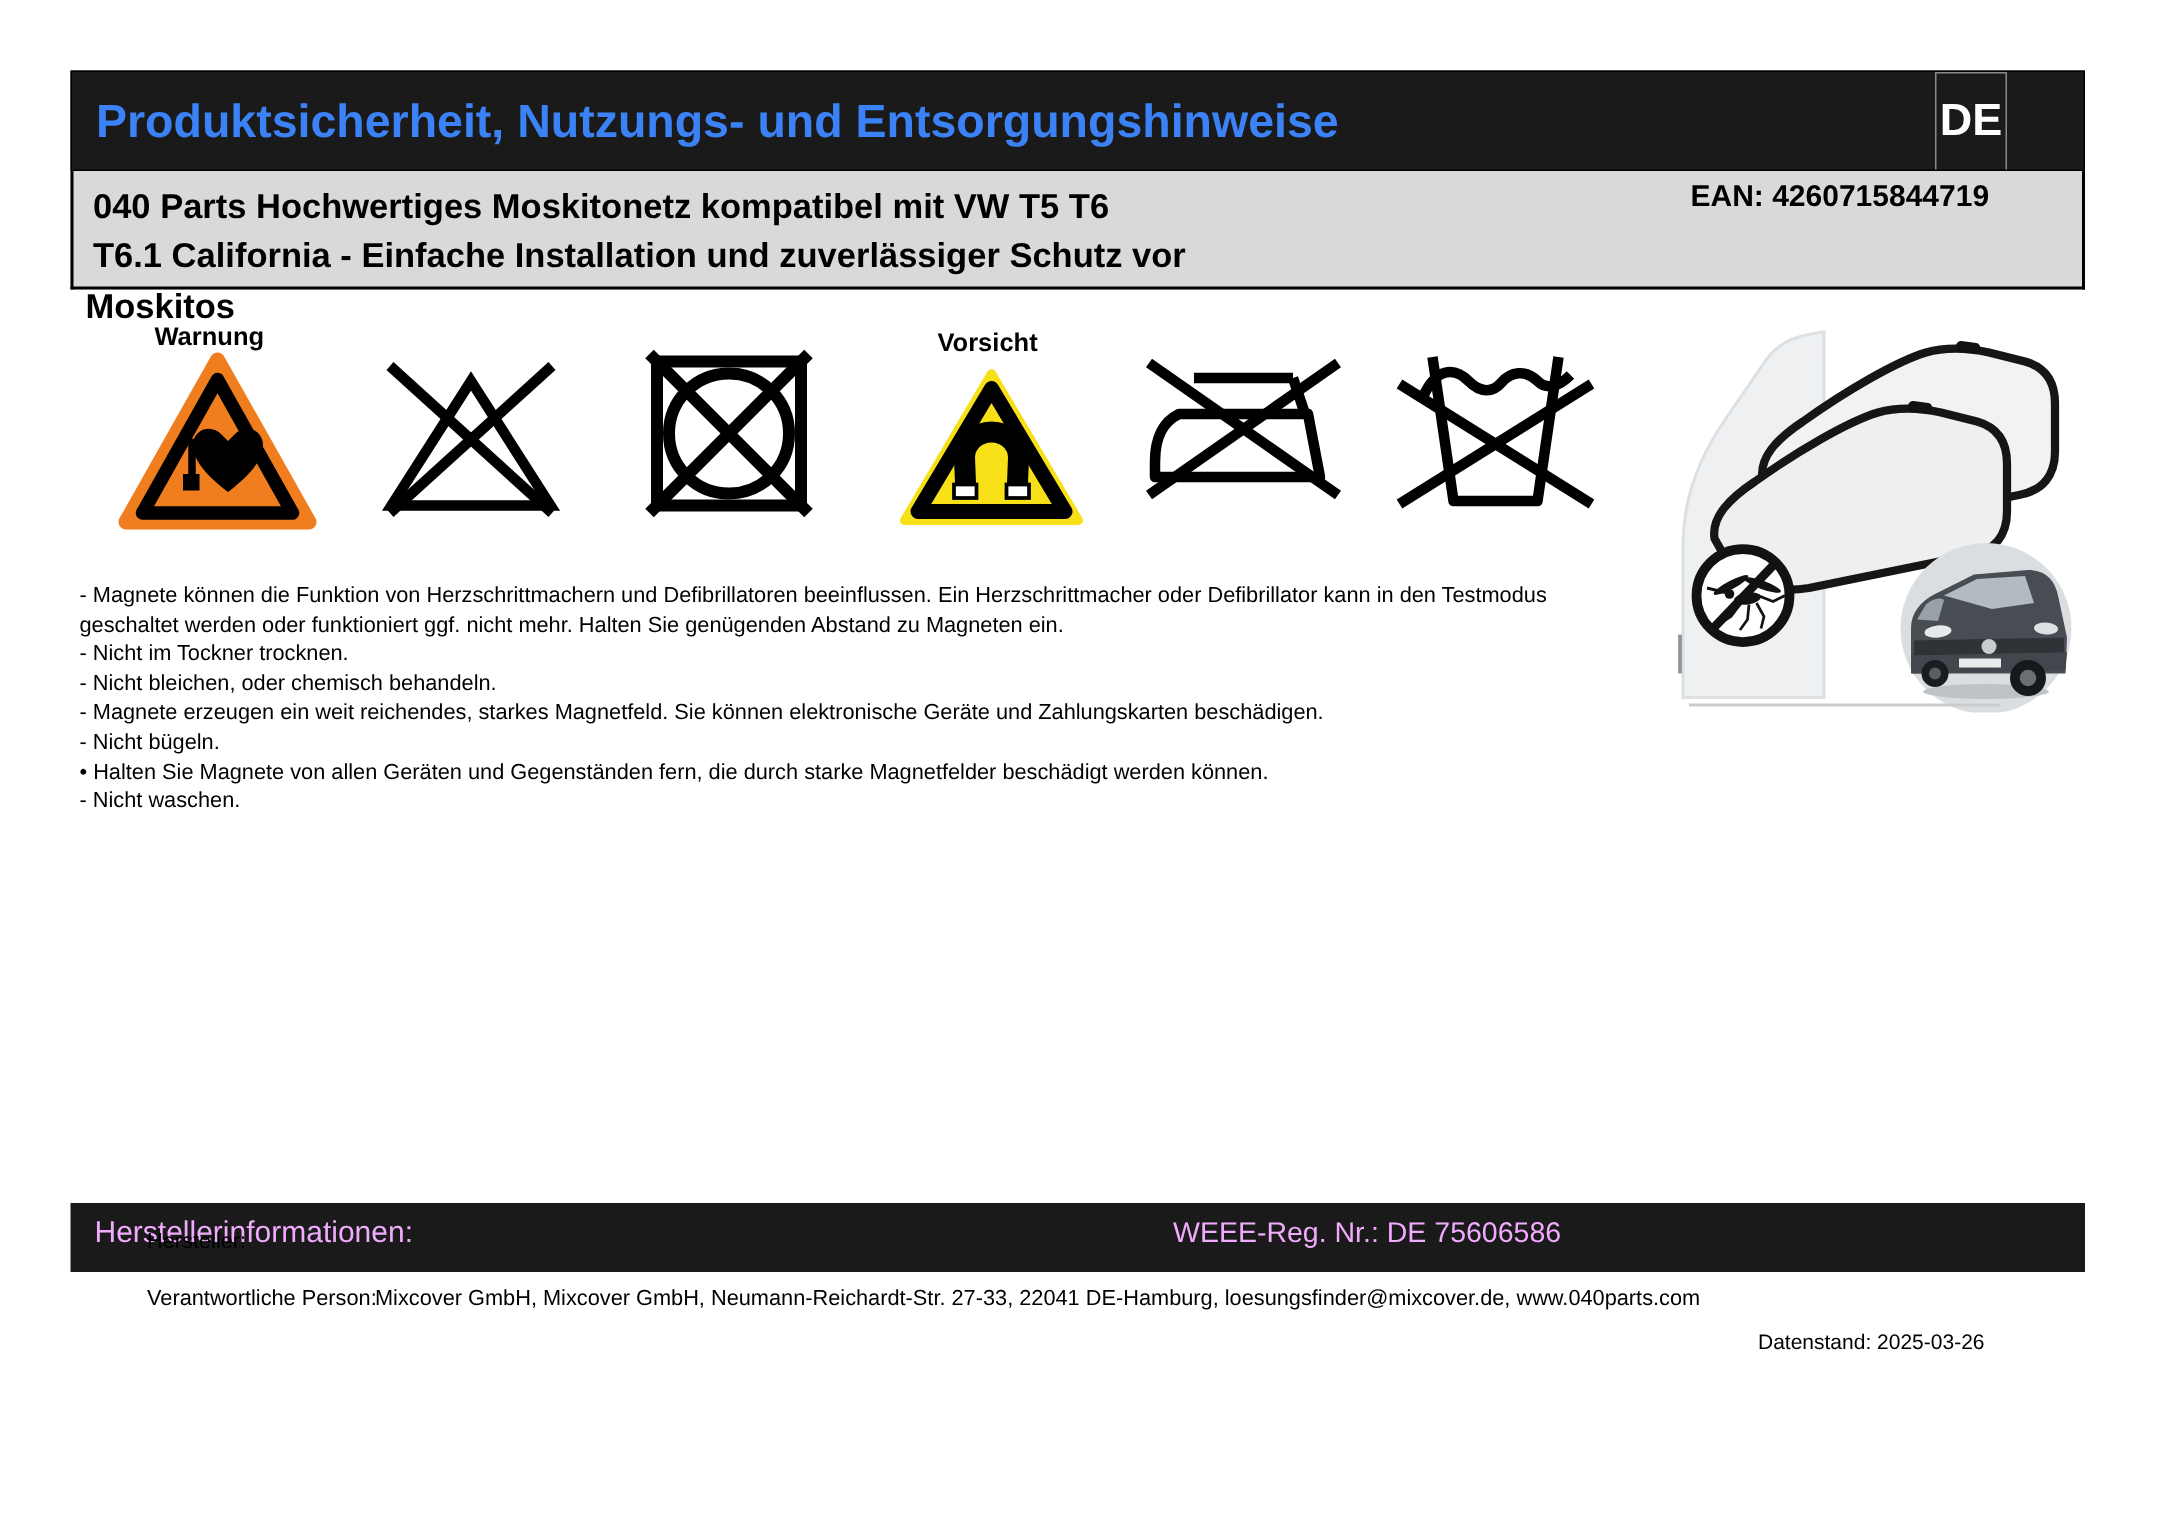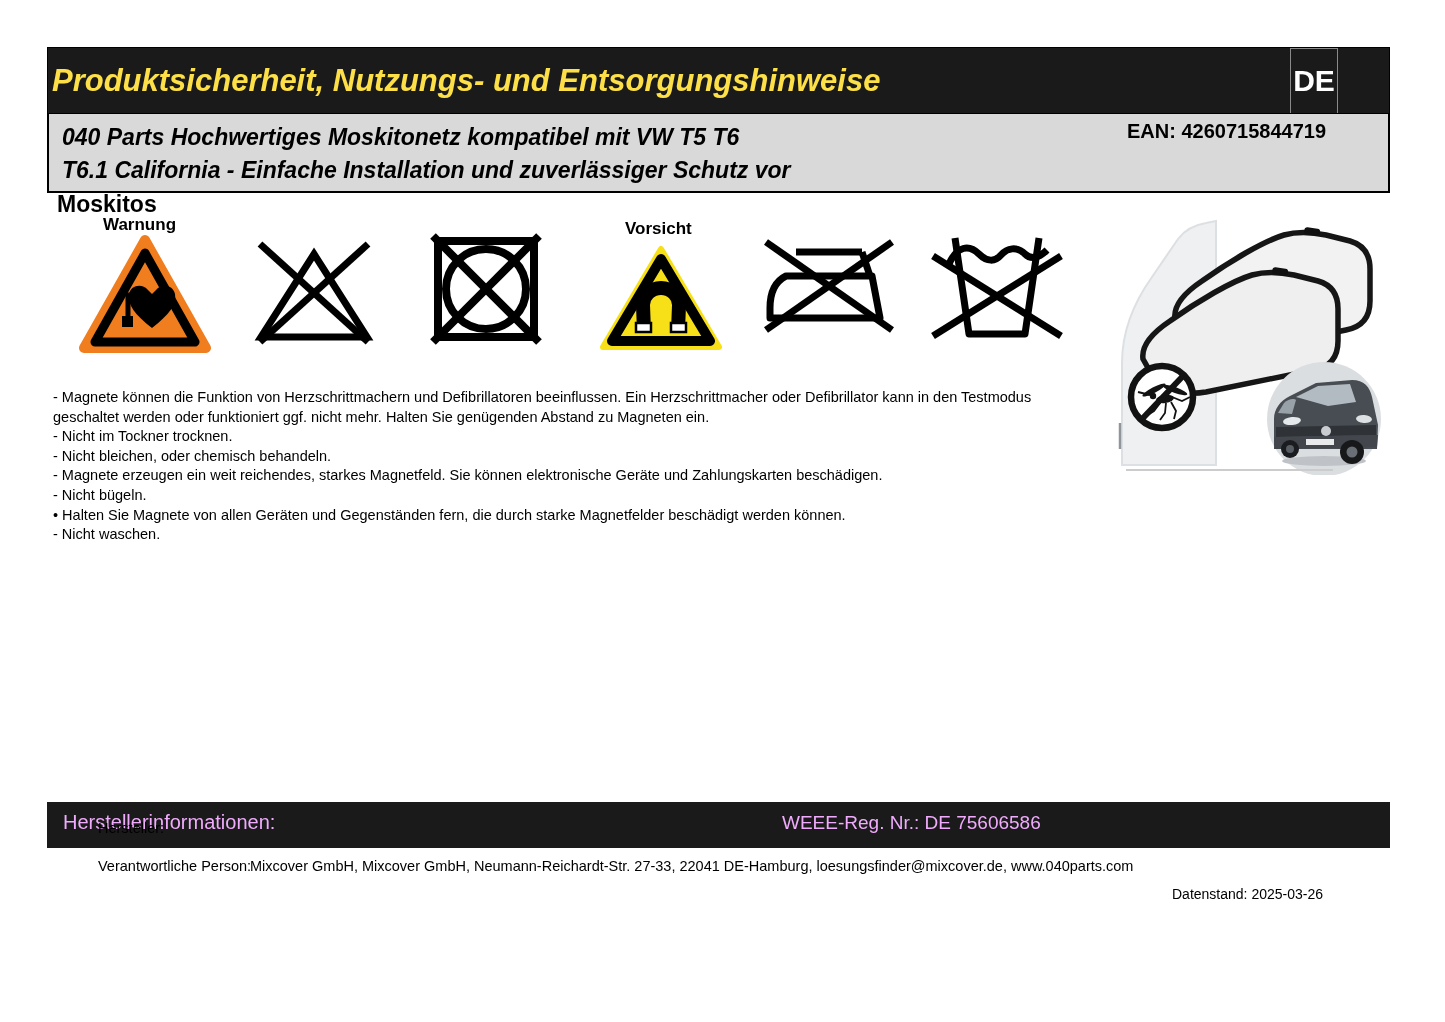--- a/index.html
+++ b/index.html
@@ -7,33 +7,33 @@
   .page {
     position:relative; width:1445px; height:1022px; background:#fff;
     font-family:"Liberation Sans", sans-serif; color:#000; overflow:hidden;
   }
   
   .header-block { position:absolute; left:47px; top:47px; width:1343px; }
   .title-bar {
     position:relative; height:67px; background:#1a1a1a;
     display:flex; align-items:center; border:1px solid #000;
   }
-  .title-bar .doc-title { color:#fde047; font-size:31px; font-weight:bold; padding-left:4px; white-space:nowrap;font-style:italic; }
+  .title-bar .doc-title { color:#3b82f6; font-size:31px; font-weight:bold; padding-left:16px; white-space:nowrap; }
   .de-cell {
     position:absolute; top:0; bottom:0; left:1242px; width:48px;
     border-left:1px solid #8a8a8a; border-right:1px solid #8a8a8a; border-top:1px solid #8a8a8a;
     display:flex; align-items:center; justify-content:center;
     color:#fff; font-size:30px; font-weight:bold;
   }
   .subtitle-band {
     position:relative; height:79px; background:#d9d9d9;
     border-left:2px solid #000; border-right:2px solid #000; border-bottom:2px solid #000;
     padding:7px 0 0 13px;
   }
-  .subtitle-band .sub-line { font-size:23px; font-weight:bold; line-height:33px; white-space:nowrap;font-style:italic; }
+  .subtitle-band .sub-line { font-size:23px; font-weight:bold; line-height:33px; white-space:nowrap; }
   .ean { position:absolute; top:6px; left:1078px; font-size:20px; font-weight:bold; white-space:nowrap; }
   .subtitle-overflow { position:absolute; left:57px; top:191px; font-size:23px; font-weight:bold; }
 
   
   .sym-label { position:absolute; font-size:17px; font-weight:bold; }
   .sym { position:absolute; }
   .sym svg { display:block; width:100%; height:100%; }
 
   
   .product-figure { position:absolute; left:1118px; top:213px; width:274px; height:262px; }

